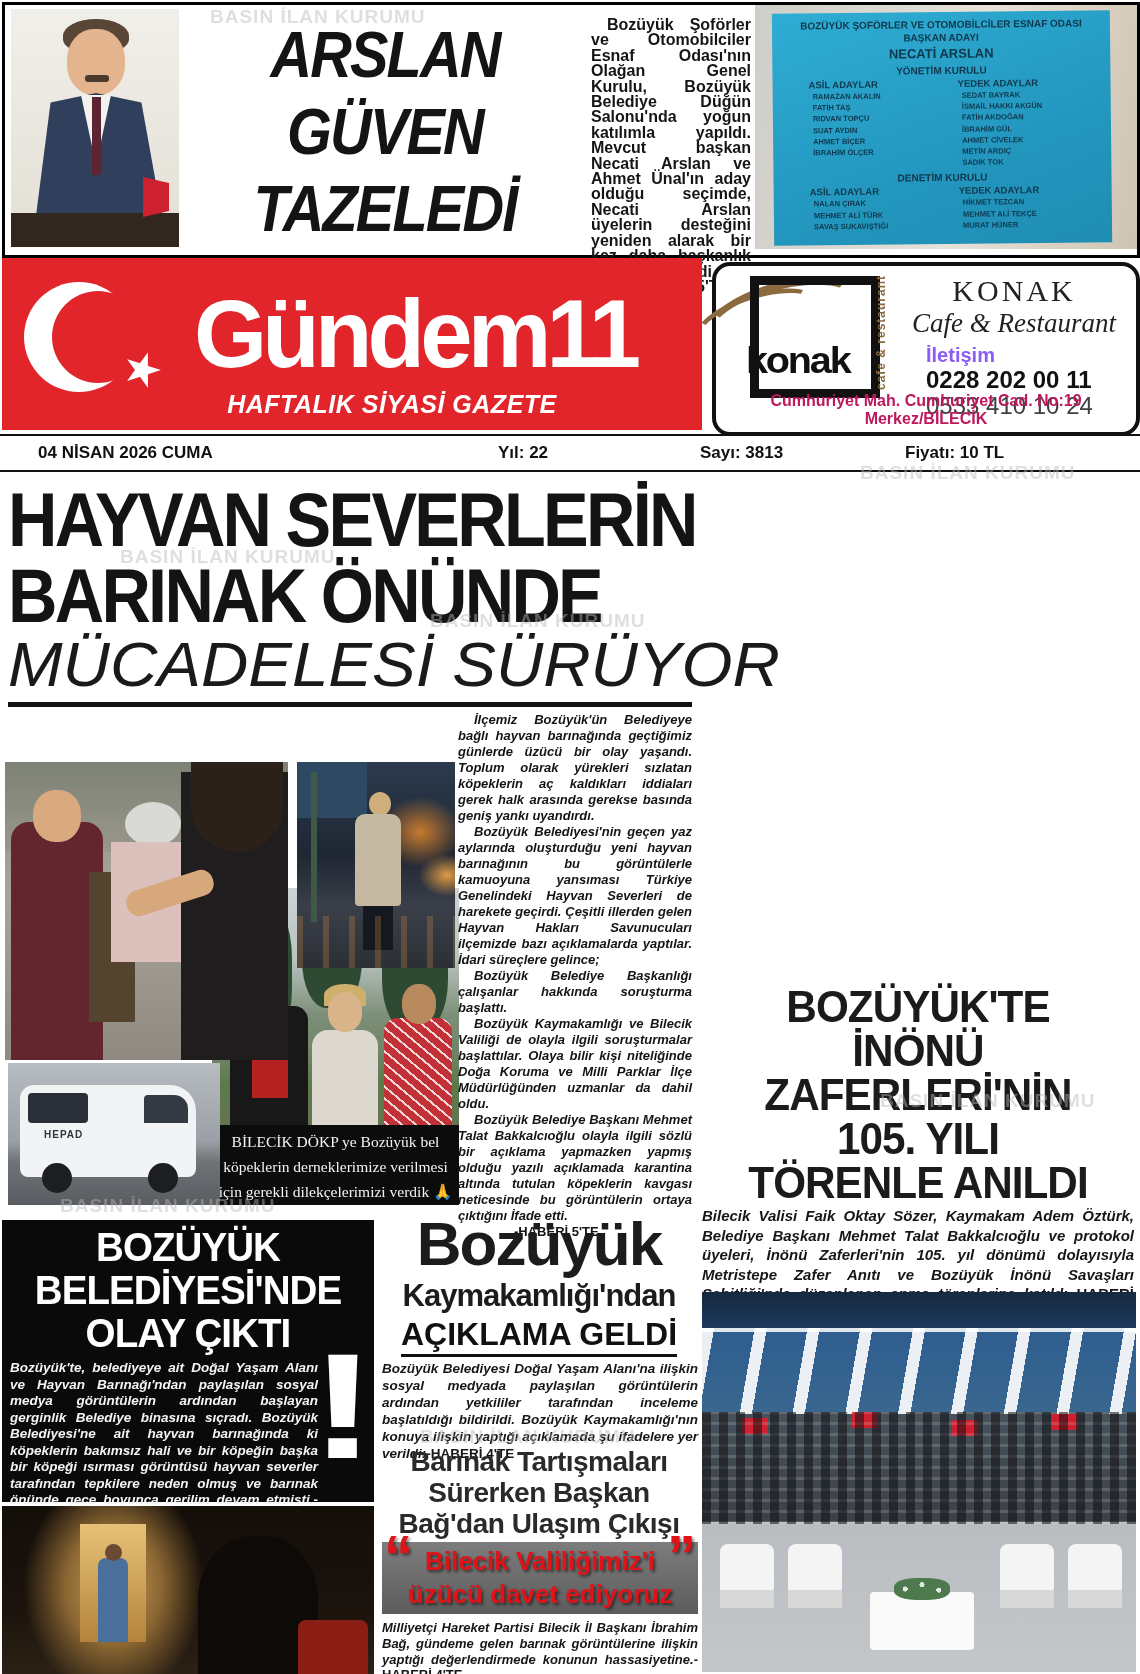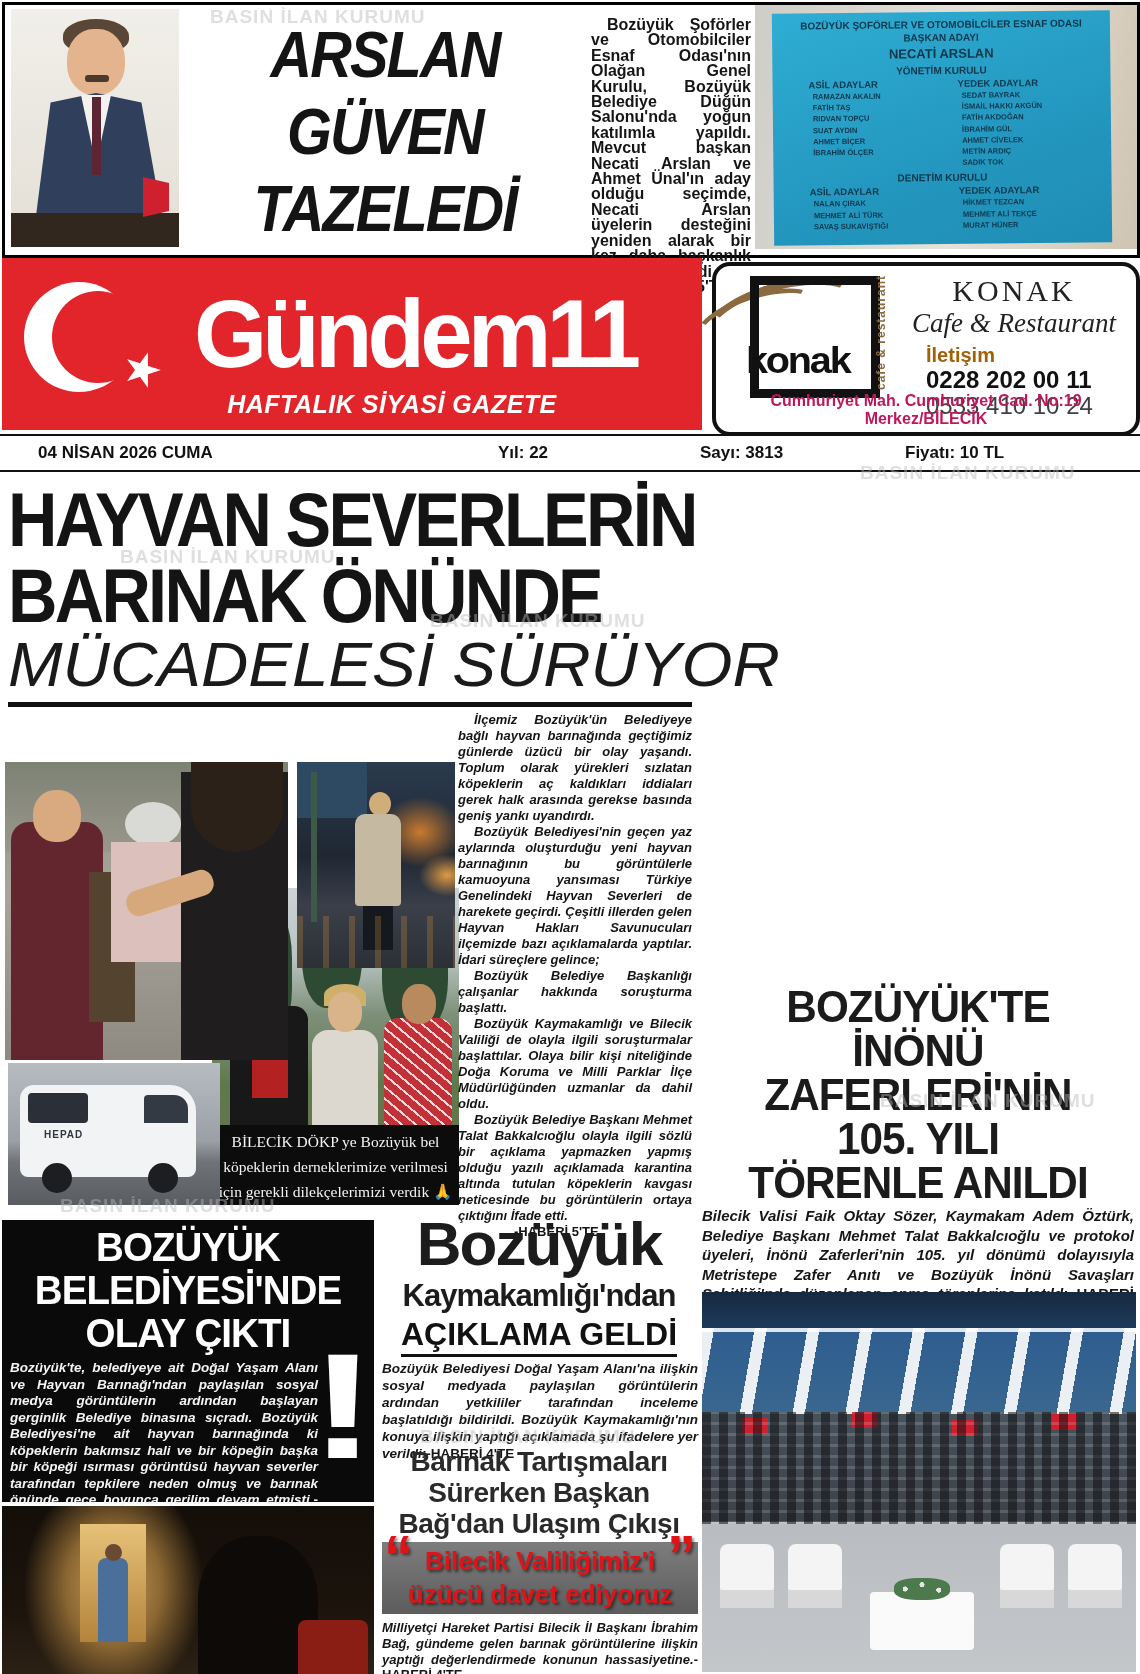--- a/index.html
+++ b/index.html
@@ -48,21 +48,21 @@
   
   .konak{left:712px;top:262px;width:420px;height:166px;border:4px solid #111;border-radius:18px;background:#fff;}
   .k-frame{position:absolute;left:34px;top:10px;width:112px;height:104px;border:9px solid #111;}
   .k-logotext{position:absolute;left:30px;top:74px;font-size:36px;font-weight:800;letter-spacing:-2px;color:#111;transform:scaleX(1.1);transform-origin:left;}
   .k-swoosh{position:absolute;left:-14px;top:16px;width:150px;height:60px;border:7px solid transparent;border-top:7px solid #8a6a3e;border-radius:50%;transform:rotate(-14deg);}
   .k-swoosh2{position:absolute;left:-24px;top:28px;width:120px;height:44px;border:5px solid transparent;border-top:5px solid #8a6a3e;border-radius:50%;transform:rotate(-18deg);}
   .k-side{position:absolute;left:158px;top:6px;height:118px;writing-mode:vertical-rl;transform:rotate(180deg);
           color:#8a6a3e;font-size:12px;font-weight:700;letter-spacing:1px;}
   .k-name{position:absolute;left:190px;top:8px;width:216px;text-align:center;font-family:"Liberation Serif",serif;font-size:30px;letter-spacing:3px;color:#222;}
   .k-sub{position:absolute;left:184px;top:42px;width:228px;text-align:center;font-family:"Liberation Serif",serif;font-style:italic;font-size:27px;color:#222;}
-  .k-contact{position:absolute;left:210px;top:78px;font-size:20px;font-weight:800;color:#a16207;}
+  .k-contact{position:absolute;left:210px;top:78px;font-size:20px;font-weight:800;color:#8b5cf6;}
   .k-phone1{position:absolute;left:210px;top:100px;font-size:24px;font-weight:800;color:#111;white-space:nowrap;}
   .k-phone2{position:absolute;left:210px;top:126px;font-size:24px;font-weight:400;color:#404040;white-space:nowrap;}
   .k-addr{position:absolute;left:0;bottom:4px;width:100%;text-align:center;font-size:16px;font-weight:800;color:#be185d;}
 
   
   .daterow{left:0;top:434px;width:1140px;height:34px;border-top:2px solid #111;border-bottom:2px solid #111;}
   .daterow span{position:absolute;top:7px;font-size:17px;font-weight:700;}
 
   
   .mh1{left:8px;top:476px;width:690px;font-size:76px;font-weight:900;letter-spacing:-3px;white-space:nowrap;color:#141414;}

